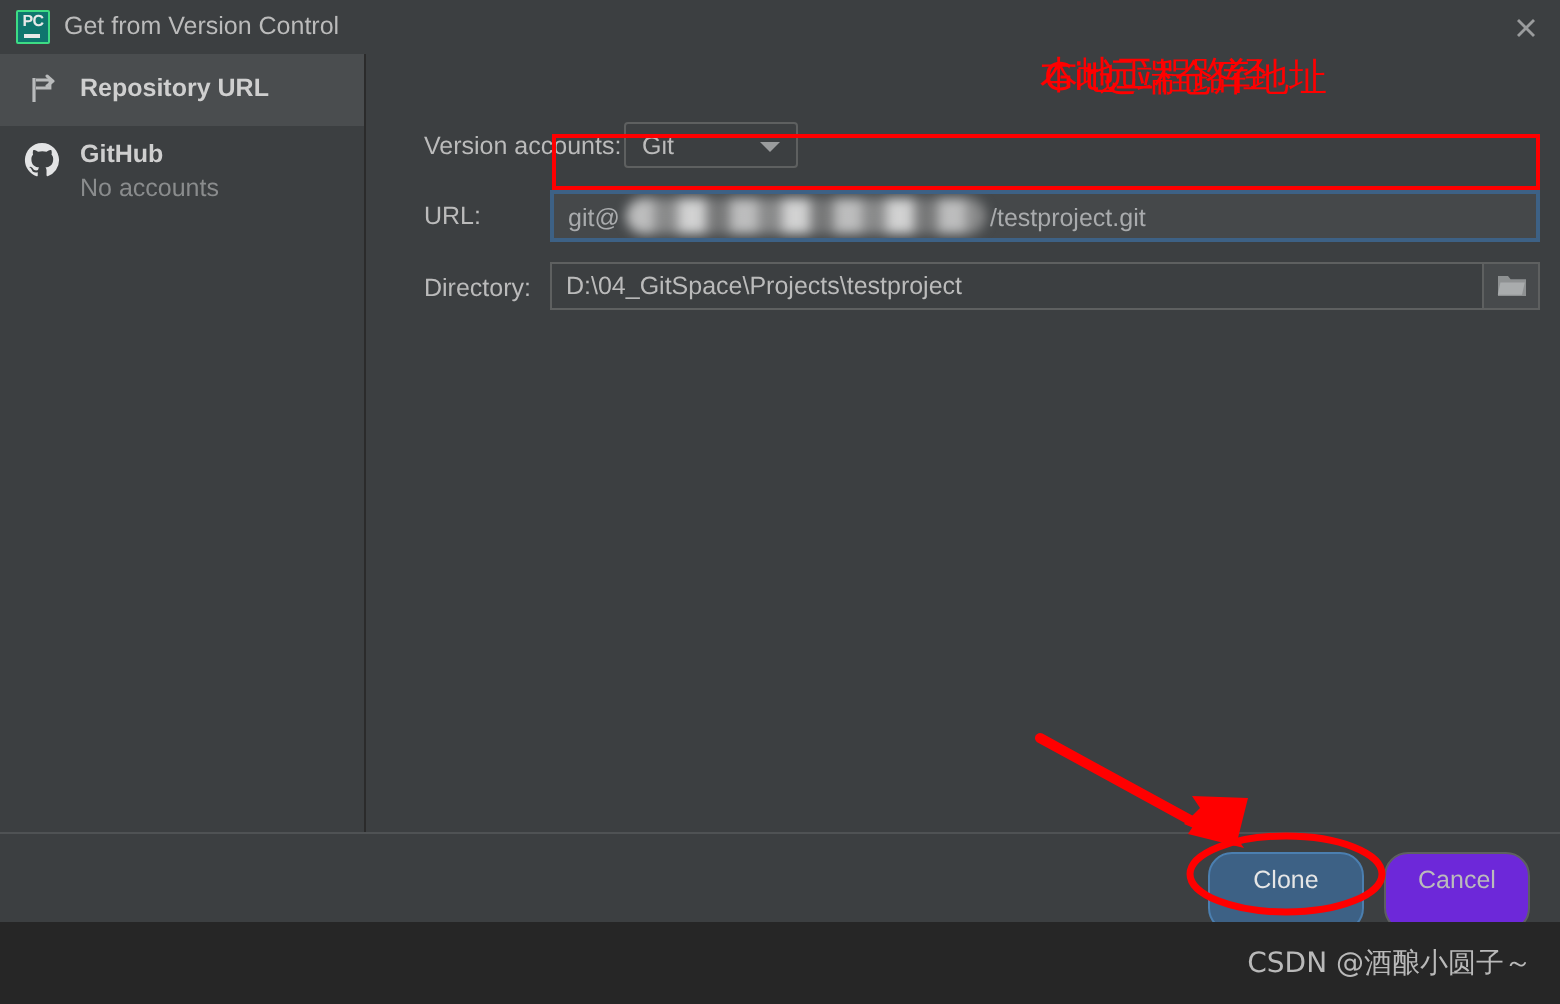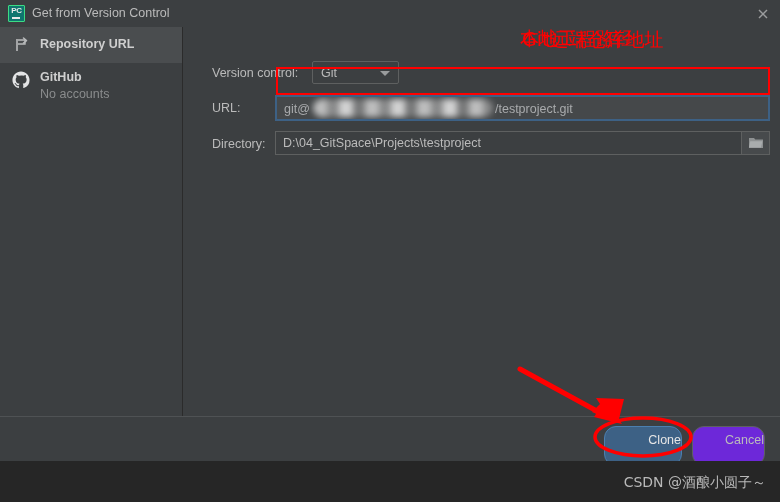--- a/index.html
+++ b/index.html
@@ -271,21 +271,21 @@
     background: #3c3f41;
     border-top: 1px solid #4f5254;
     box-sizing: border-box;
   }
   .btn {
     position: absolute;
     height: 40px;
     border-radius: 12px;
     font-size: 12.5px;
     line-height: 27px;
-    text-align: right;
+    text-align: center;
     box-sizing: border-box;
     cursor: pointer;
     user-select: none;
   }
   .btn-clone {
     left: 604px; top: 9px;
     width: 78px;
     background: #3d6185;
     border: 1px solid #4b7fb0;
     color: #e6e6e6;
@@ -365,21 +365,21 @@
           </svg>
         </span>
         <span class="lbl">GitHub</span>
         <span class="sub">No accounts</span>
       </div>
 
     </div>
 
     <div class="content">
 
-      <div class="row-label" style="left:8px; top:38px;">Version control:</div>
+      <div class="row-label" style="left:8px; top:38px;">Version accounts:</div>
       <div class="vc-select">
         <span class="val">Git</span>
         <span class="chev"></span>
       </div>
 
       <div class="row-label" style="left:8px; top:73px;">URL:</div>
       <div class="url-field">
         <span class="txt-pre">git@</span>
         <span class="blur"></span>
         <span class="txt-post">/testproject.git</span>

